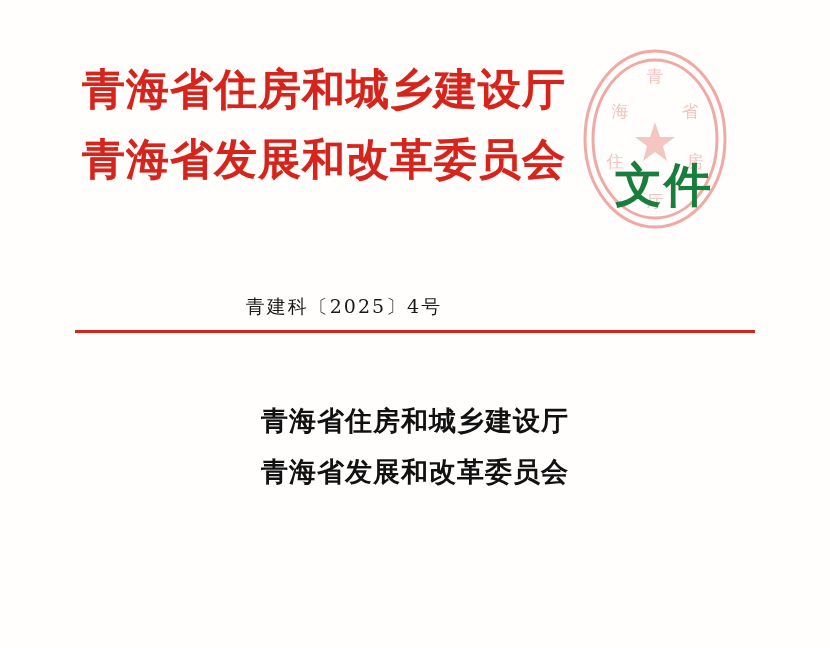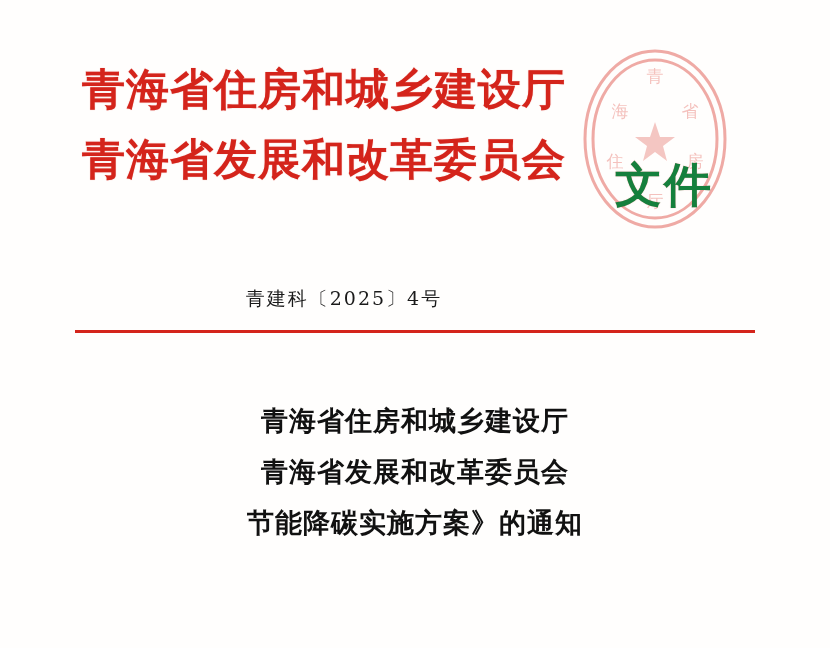--- a/index.html
+++ b/index.html
@@ -66,21 +66,21 @@
     width: 170px;
     height: 195px;
     pointer-events: none;
   }
   .seal svg { display: block; }
 
   
   .doc-number {
     position: absolute;
     left: 0;
-    top: 286px;
+    top: 294px;
     width: 688px;
     text-align: center;
     font-family: "DejaVu Serif", serif;
     font-size: 19px;
     letter-spacing: 2px;
     color: #1a1a1a;
   }
 
   
   .red-rule {
@@ -143,16 +143,15 @@
     <div class="masthead-wenjian">文件</div>
   </div>
 
   <div class="doc-number">青建科〔2025〕4号</div>
 
   <div class="red-rule"></div>
 
   <div class="title-block">
     <div class="title-line">青海省住房和城乡建设厅</div>
     <div class="title-line">青海省发展和改革委员会</div>
-    <div class="title-line">节能降碳实施方案》的通知</div>
   </div>
 
 </div>
 
 </body></html>

